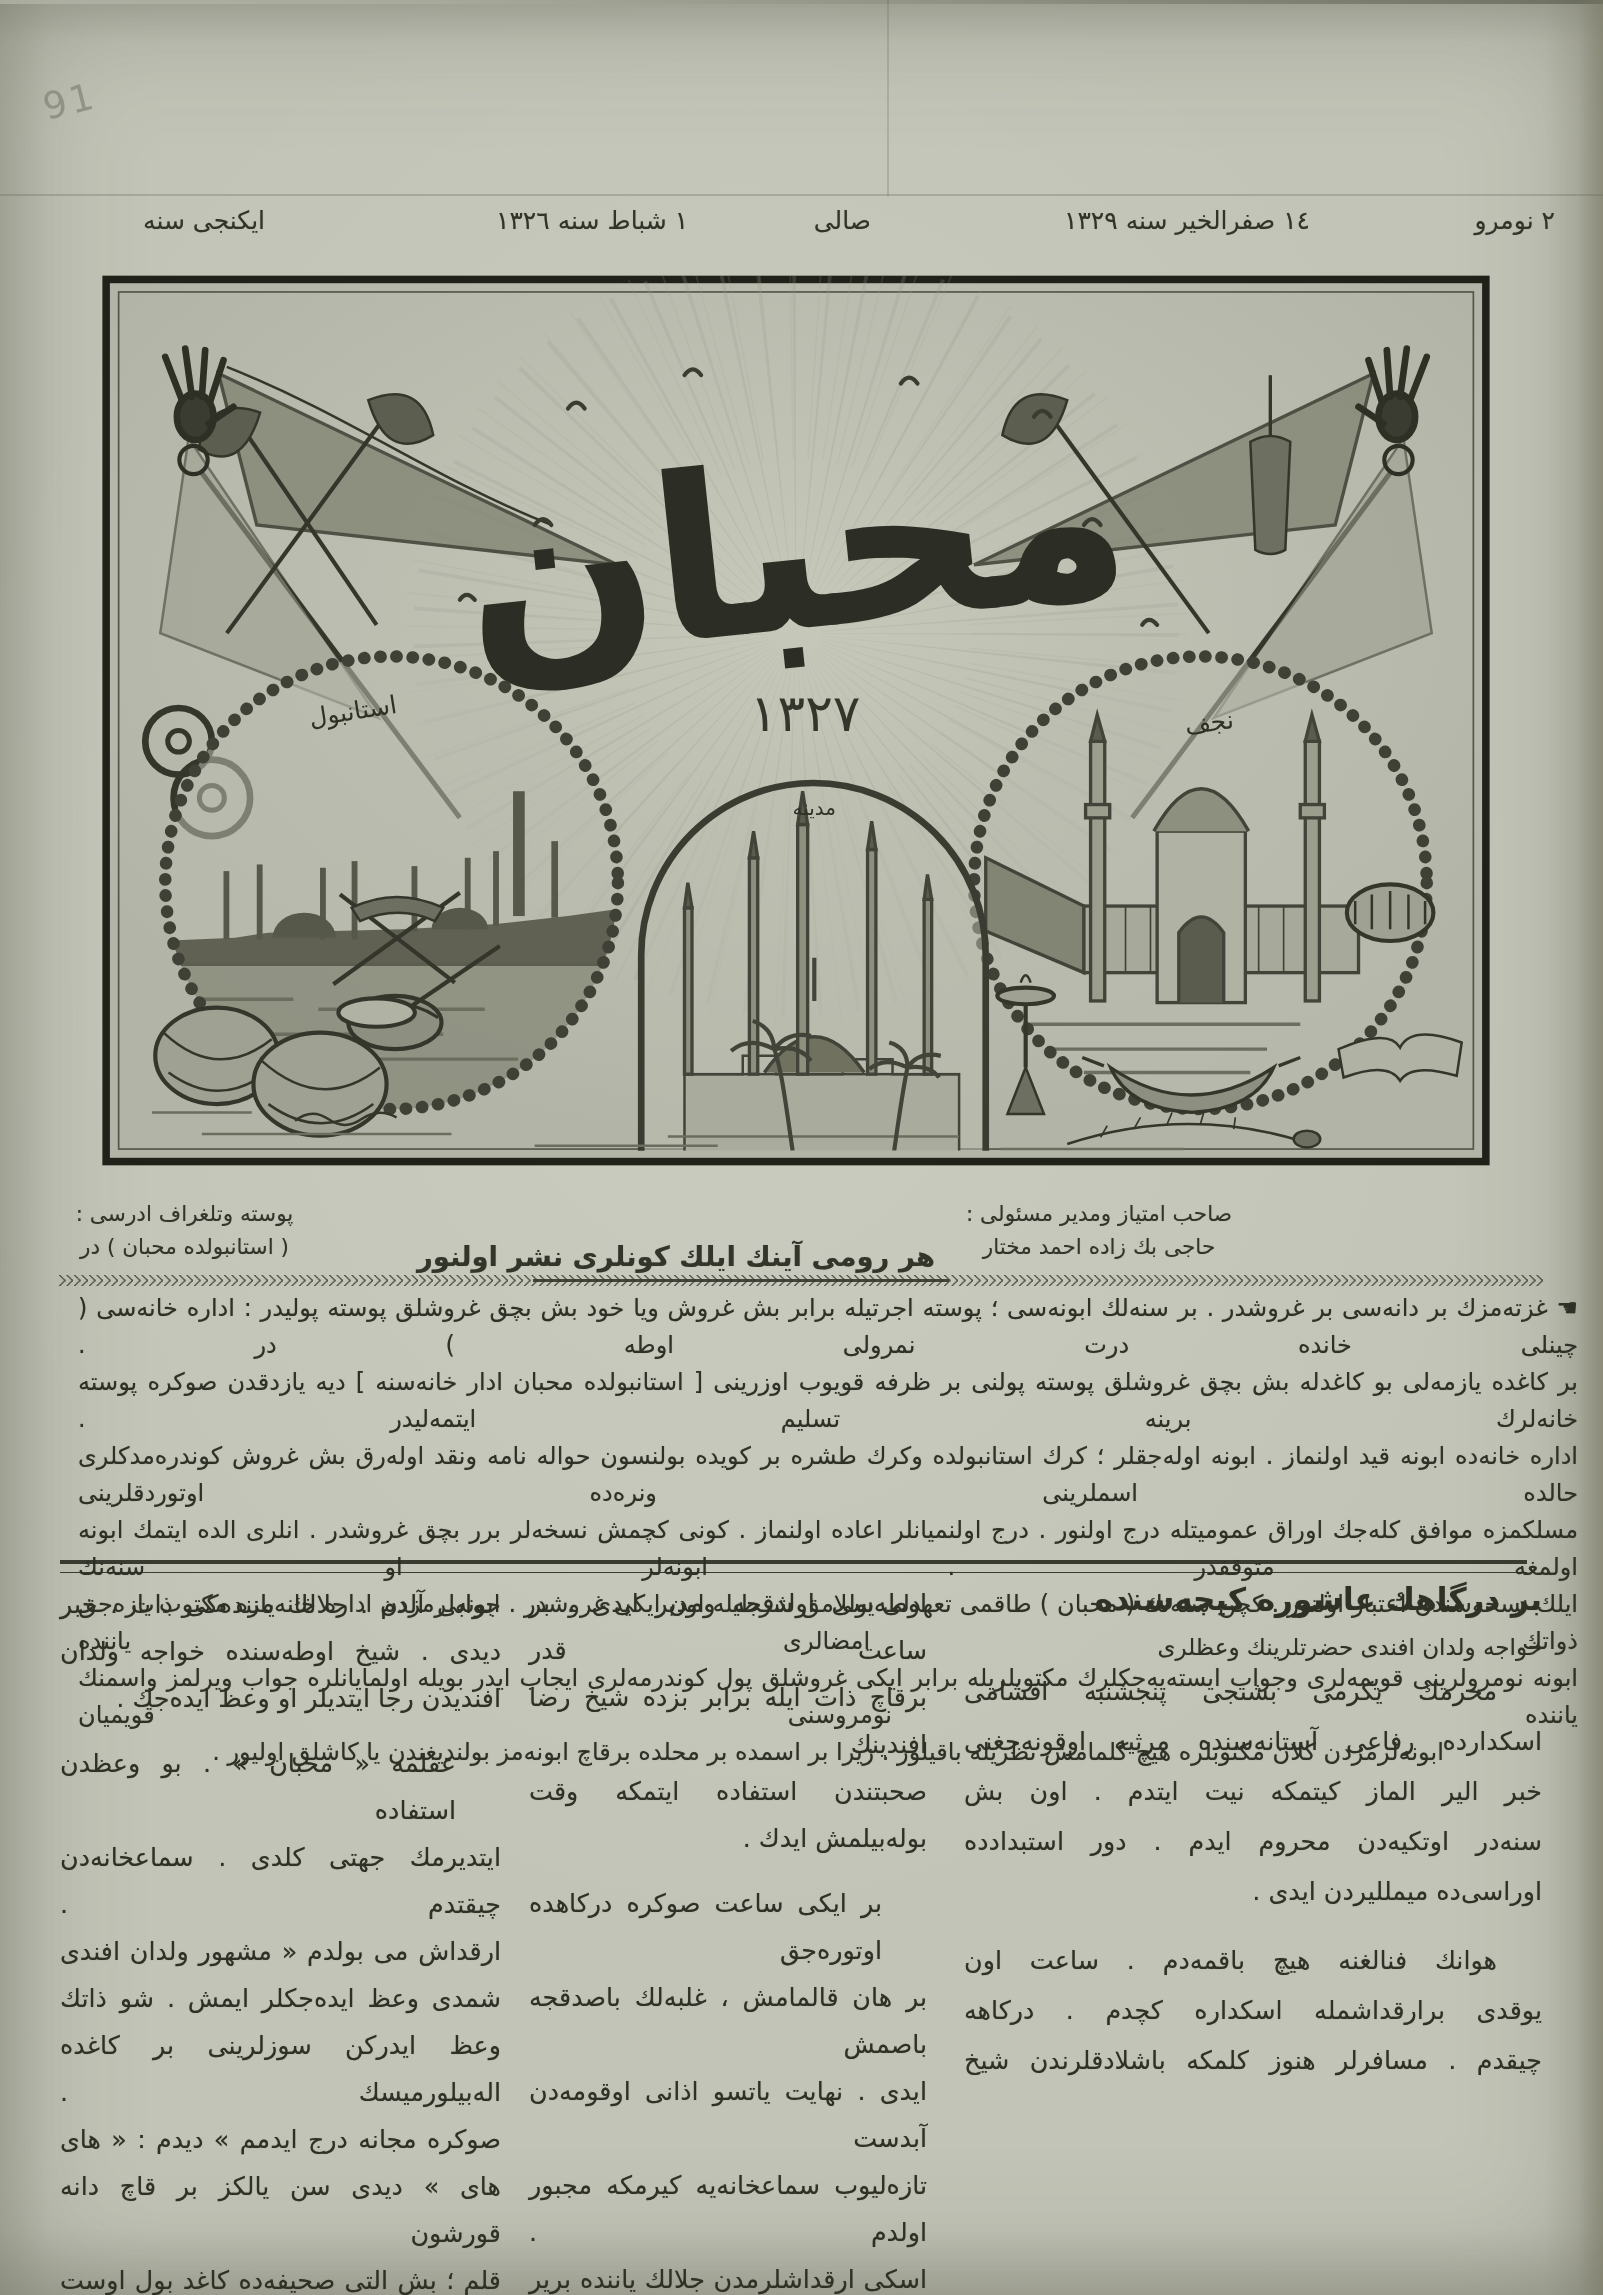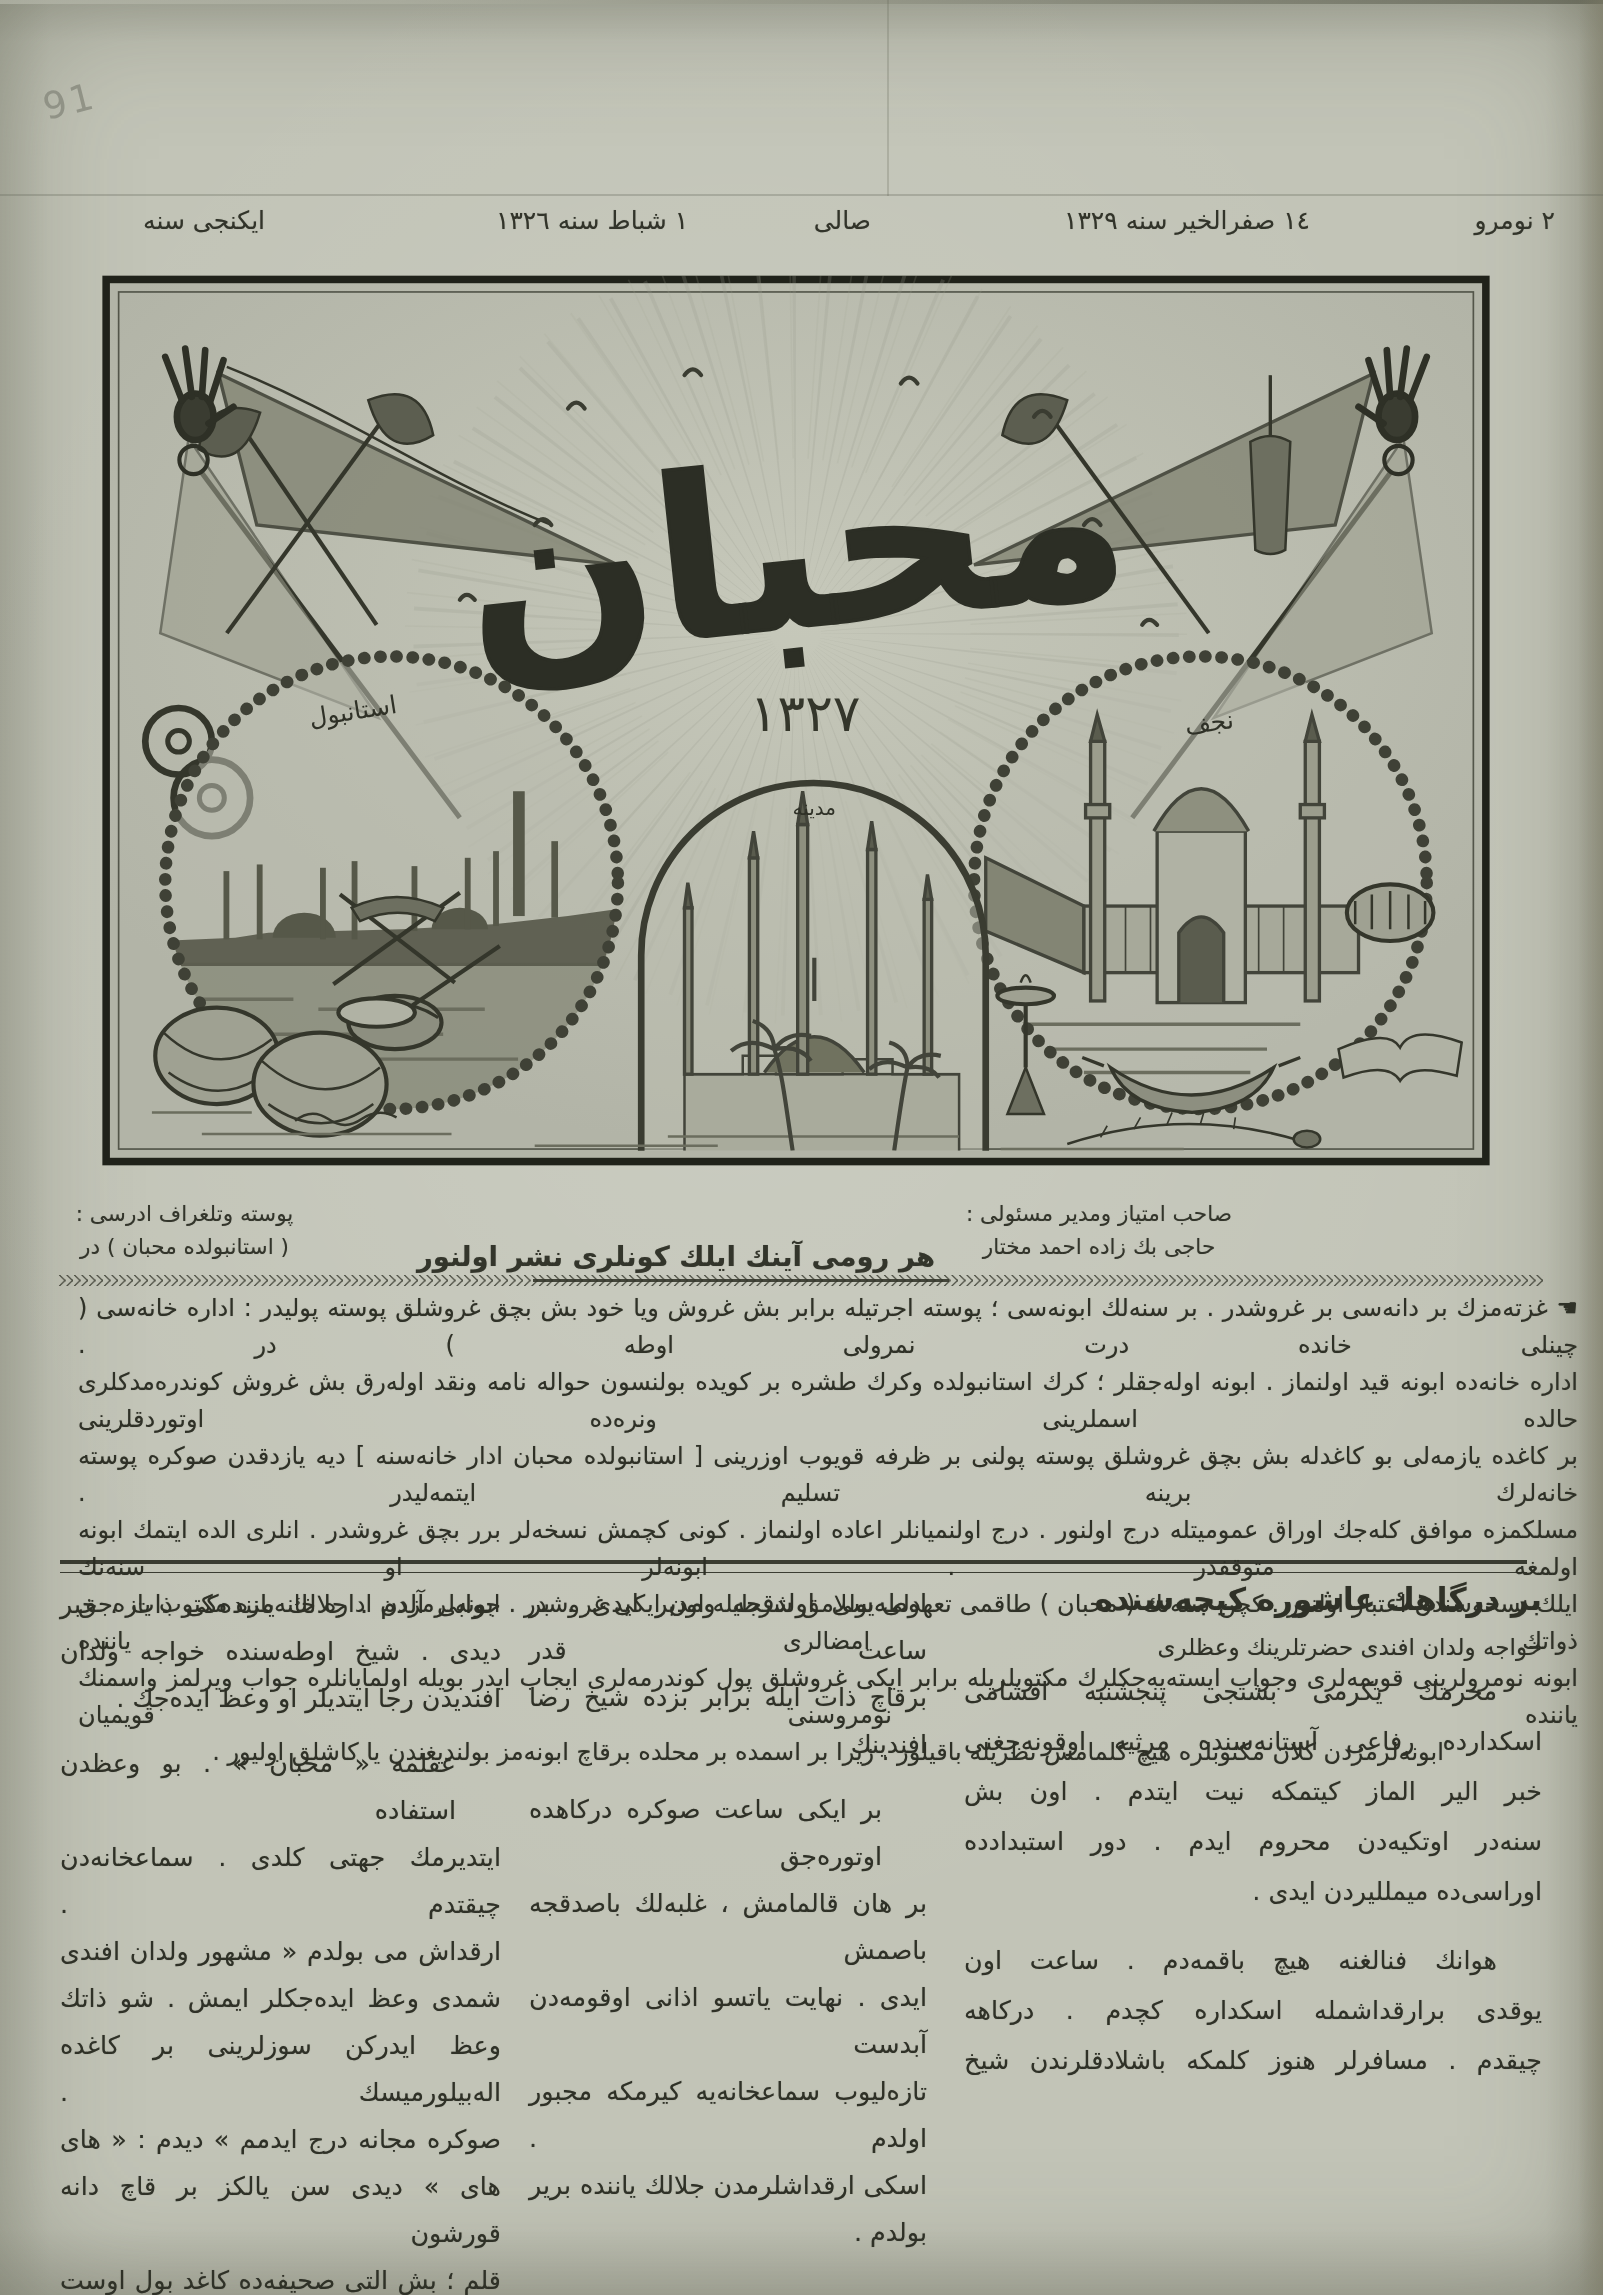--- a/index.html
+++ b/index.html
@@ -301,22 +301,22 @@
   <div class="abs imprint" style="left:47px;width:275px;">
     <div>پوسته وتلغراف ادرسى :</div>
     <div>( استانبولده محبان ) در</div>
   </div>
 
   <div class="abs zigzag"></div>
   <div class="abs zigzag-bar"></div>
 
   <div class="abs notice">
       <div class="nline">☚ غزته‌مزك بر دانه‌سى بر غروشدر . بر سنه‌لك ابونه‌سى ؛ پوسته اجرتيله برابر بش غروش ويا خود بش بچق غروشلق پوسته پوليدر : اداره خانه‌سى ( چينلى خانده درت نمرولى اوطه ) در .</div>
+      <div class="nline">بر كاغده يازمه‌لى بو كاغدله بش بچق غروشلق پوسته پولنى بر ظرفه قويوب اوزرينى [ استانبولده محبان ادار خانه‌سنه ] ديه يازدقدن صوكره پوسته خانه‌لرك برينه تسليم ايتمه‌ليدر .</div>
       <div class="nline">اداره خانه‌ده ابونه قيد اولنماز . ابونه اوله‌جقلر ؛ كرك استانبولده وكرك طشره بر كويده بولنسون حواله نامه ونقد اوله‌رق بش غروش كوندره‌مدكلرى حالده اسملرينى ونره‌ده اوتوردقلرينى</div>
-      <div class="nline">بر كاغده يازمه‌لى بو كاغدله بش بچق غروشلق پوسته پولنى بر ظرفه قويوب اوزرينى [ استانبولده محبان ادار خانه‌سنه ] ديه يازدقدن صوكره پوسته خانه‌لرك برينه تسليم ايتمه‌ليدر .</div>
       <div class="nline">مسلكمزه موافق كله‌جك اوراق عموميتله درج اولنور . درج اولنميانلر اعاده اولنماز . كونى كچمش نسخه‌لر برر بچق غروشدر . انلرى الده ايتمك ابونه اولمغه متوقفدر . ابونه‌لر او سنه‌نك</div>
       <div class="nline">ايلك نسخه‌سندن اعتبار اولنور . كچن سنه‌نك ( محبان ) طاقمى تعهدلى يوللامق شرطيله اون ايكى غروشدر . ابونه‌لرمزدن اداره خانه‌مزه مكتوب يازه‌جق ذواتك امضالرى ياننده</div>
       <div class="nline">ابونه نومرولرينى قويمه‌لرى وجواب ايسته‌يه‌جكلرك مكتوبلريله برابر ايكى غروشلق پول كوندرمه‌لرى ايجاب ايدر بويله اولمايانلره جواب ويرلمز واسمنك ياننده نومروسنى قويميان</div>
       <div class="nline nlast">ابونه‌لرمزدن كلان مكتوبلره هيچ كلمامش نظريله باقيلور . زيرا بر اسمده بر محلده برقاچ ابونه‌مز بولنديغندن يا كاشلق اوليور .</div>
     </div>
 
   <div class="abs double-rule"></div>
 
   <div class="abs col" id="col-right">
     <div class="col-heading">بر درگاهك عاشوره كيجه‌سنده</div>
@@ -332,20 +332,21 @@
         <div class="cline indent">هوانك فنالغنه هيچ باقمه‌دم . ساعت اون</div>
         <div class="cline">يوقدى برارقداشمله اسكداره كچدم . دركاهه</div>
         <div class="cline">چيقدم . مسافرلر هنوز كلمكه باشلادقلرندن شيخ</div>
       </div>
   </div>
 
   <div class="abs col" id="col-mid">
     <div class="para">
         <div class="cline">اوطه‌سى اولدقجه ومدير ايدى . بر ساعت قدر</div>
         <div class="cline">برقاچ ذات ايله برابر بزده شيخ رضا افندينك</div>
+        <div class="cline cend">صحبتندن استفاده ايتمكه وقت بوله‌بيلمش ايدك .</div>
       </div>
     <div class="para pgap">
         <div class="cline indent">بر ايكى ساعت صوكره دركاهده اوتوره‌جق</div>
         <div class="cline">بر هان قالمامش ، غلبه‌لك باصدقجه باصمش</div>
         <div class="cline">ايدى . نهايت ياتسو اذانى اوقومه‌دن آبدست</div>
         <div class="cline">تازه‌ليوب سماعخانه‌يه كيرمكه مجبور اولدم .</div>
         <div class="cline cend">اسكى ارقداشلرمدن جلالك ياننده برير بولدم .</div>
       </div>
 
   </div>

